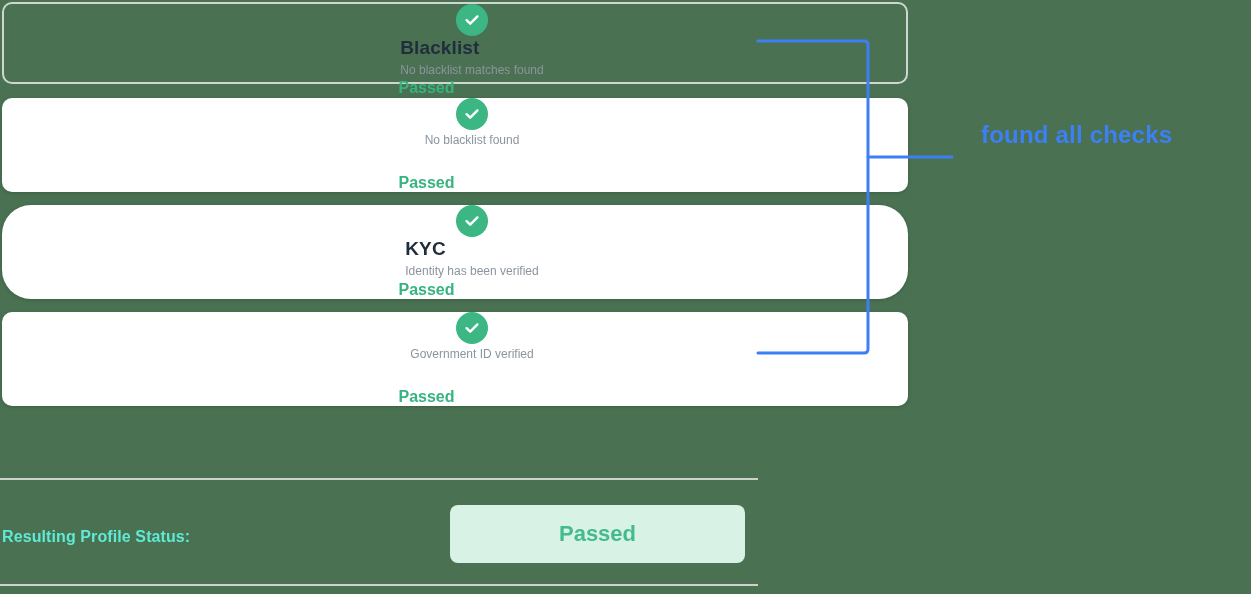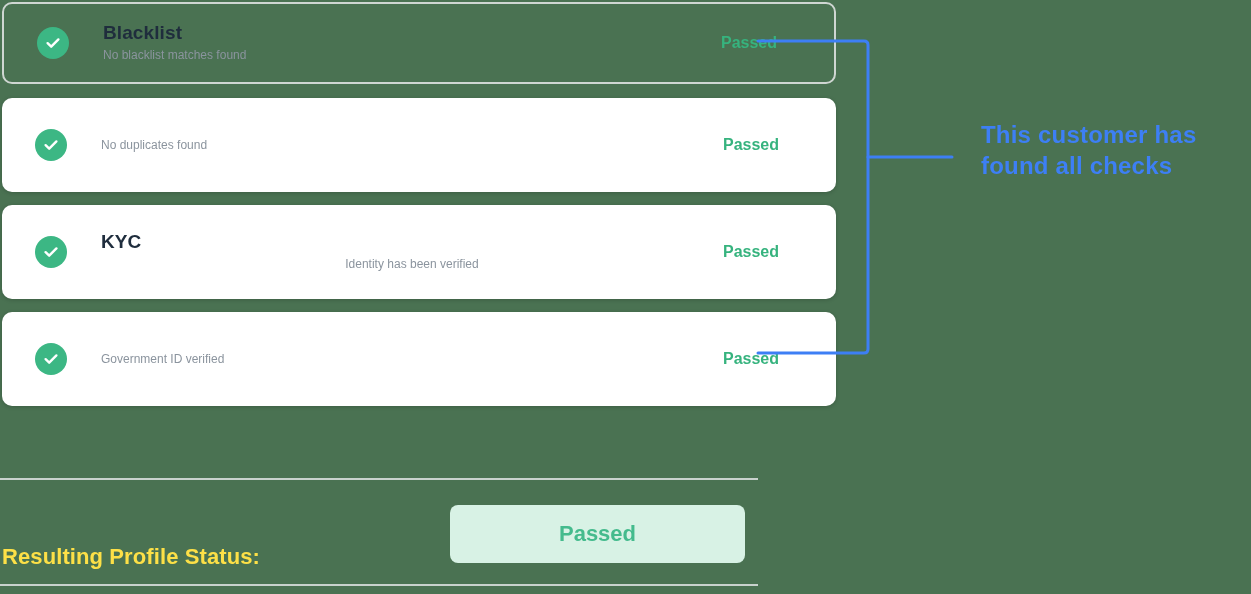--- a/index.html
+++ b/index.html
@@ -18,37 +18,38 @@
 
   .stage {
     position: absolute;
     inset: 0;
   }
 
   
   .card {
     position: absolute;
     left: 2px;
-    width: 834px;
+    width: 906px;
     box-sizing: border-box;
     border-radius: 10px;
     background: #ffffff;
     display: flex;
     align-items: center;
     box-shadow: 0 1px 4px rgba(0,0,0,0.18);
+    flex-direction: column;
   }
   .card.ghost {
     background: transparent;
     border: 2px solid #cfd6d2;
     box-shadow: none;
   }
 
   .card-c1 { top: 2px;   height: 82px; }
   .card-c2 { top: 98px;  height: 94px; }
-  .card-c3 { top: 205px; height: 94px; }
+  .card-c3 { top: 205px; height: 94px; border-radius: 29px; }
   .card-c4 { top: 312px; height: 94px; }
 
   .check-icon {
     flex: 0 0 auto;
     width: 32px;
     height: 32px;
     margin-left: 33px;
     border-radius: 50%;
     background: #3cb784;
     display: flex;
@@ -114,24 +115,24 @@
     width: 758px;
     height: 2px;
     background: #c9d2cd;
   }
   .divider-top    { top: 478px; }
   .divider-bottom { top: 584px; }
 
   .result-label {
     position: absolute;
     left: 2px;
-    top: 544px;
-    font-size: 22px;
-    font-weight: bold;
-    color: #fde047;
+    top: 528px;
+    font-size: 16px;
+    font-weight: bold;
+    color: #5eead4;
     letter-spacing: 0.1px;
   }
   .result-pill {
     position: absolute;
     left: 450px;
     top: 505px;
     width: 295px;
     height: 58px;
     border-radius: 8px;
     background: #d8f2e5;
@@ -163,21 +164,21 @@
     <span class="card-status">Passed</span>
   </div>
 
   <div class="card card-c2">
     <span class="check-icon">
       <svg width="18" height="18" viewBox="0 0 18 18" aria-hidden="true">
         <path d="M3.6 9.2 L7.2 12.7 L14.4 5.4" fill="none" stroke="#ffffff" stroke-width="2.4" stroke-linecap="round" stroke-linejoin="round"></path>
       </svg>
     </span>
     <span class="card-text">
-      <span class="card-sub" style="display: block;">No duplicates found</span>
+      <span class="card-sub" style="display: block;">No blacklist found</span>
     </span>
     <span class="card-status">Passed</span>
   </div>
 
   <div class="card card-c3">
     <span class="check-icon">
       <svg width="18" height="18" viewBox="0 0 18 18" aria-hidden="true">
         <path d="M3.6 9.2 L7.2 12.7 L14.4 5.4" fill="none" stroke="#ffffff" stroke-width="2.4" stroke-linecap="round" stroke-linejoin="round"></path>
       </svg>
     </span>
@@ -199,21 +200,20 @@
     </span>
     <span class="card-status">Passed</span>
   </div>
 
   <svg class="bracket" viewBox="0 0 240 360">
     <path d="M18 21 L124 21 Q128 21 128 25 L128 329 Q128 333 124 333 L18 333" fill="none" stroke="#3d7ff5" stroke-width="3" stroke-linecap="round" stroke-linejoin="round"></path>
     <path d="M128 137 L212 137" fill="none" stroke="#3d7ff5" stroke-width="3" stroke-linecap="round"></path>
   </svg>
 
   <div class="callout">
-    <div>This customer has</div>
     <div>found all checks</div>
   </div>
 
   <div class="divider divider-top"></div>
 
   <div class="result-label">Resulting Profile Status:</div>
 
   <div class="result-pill">
     <span class="result-pill-text">Passed</span>
   </div>

